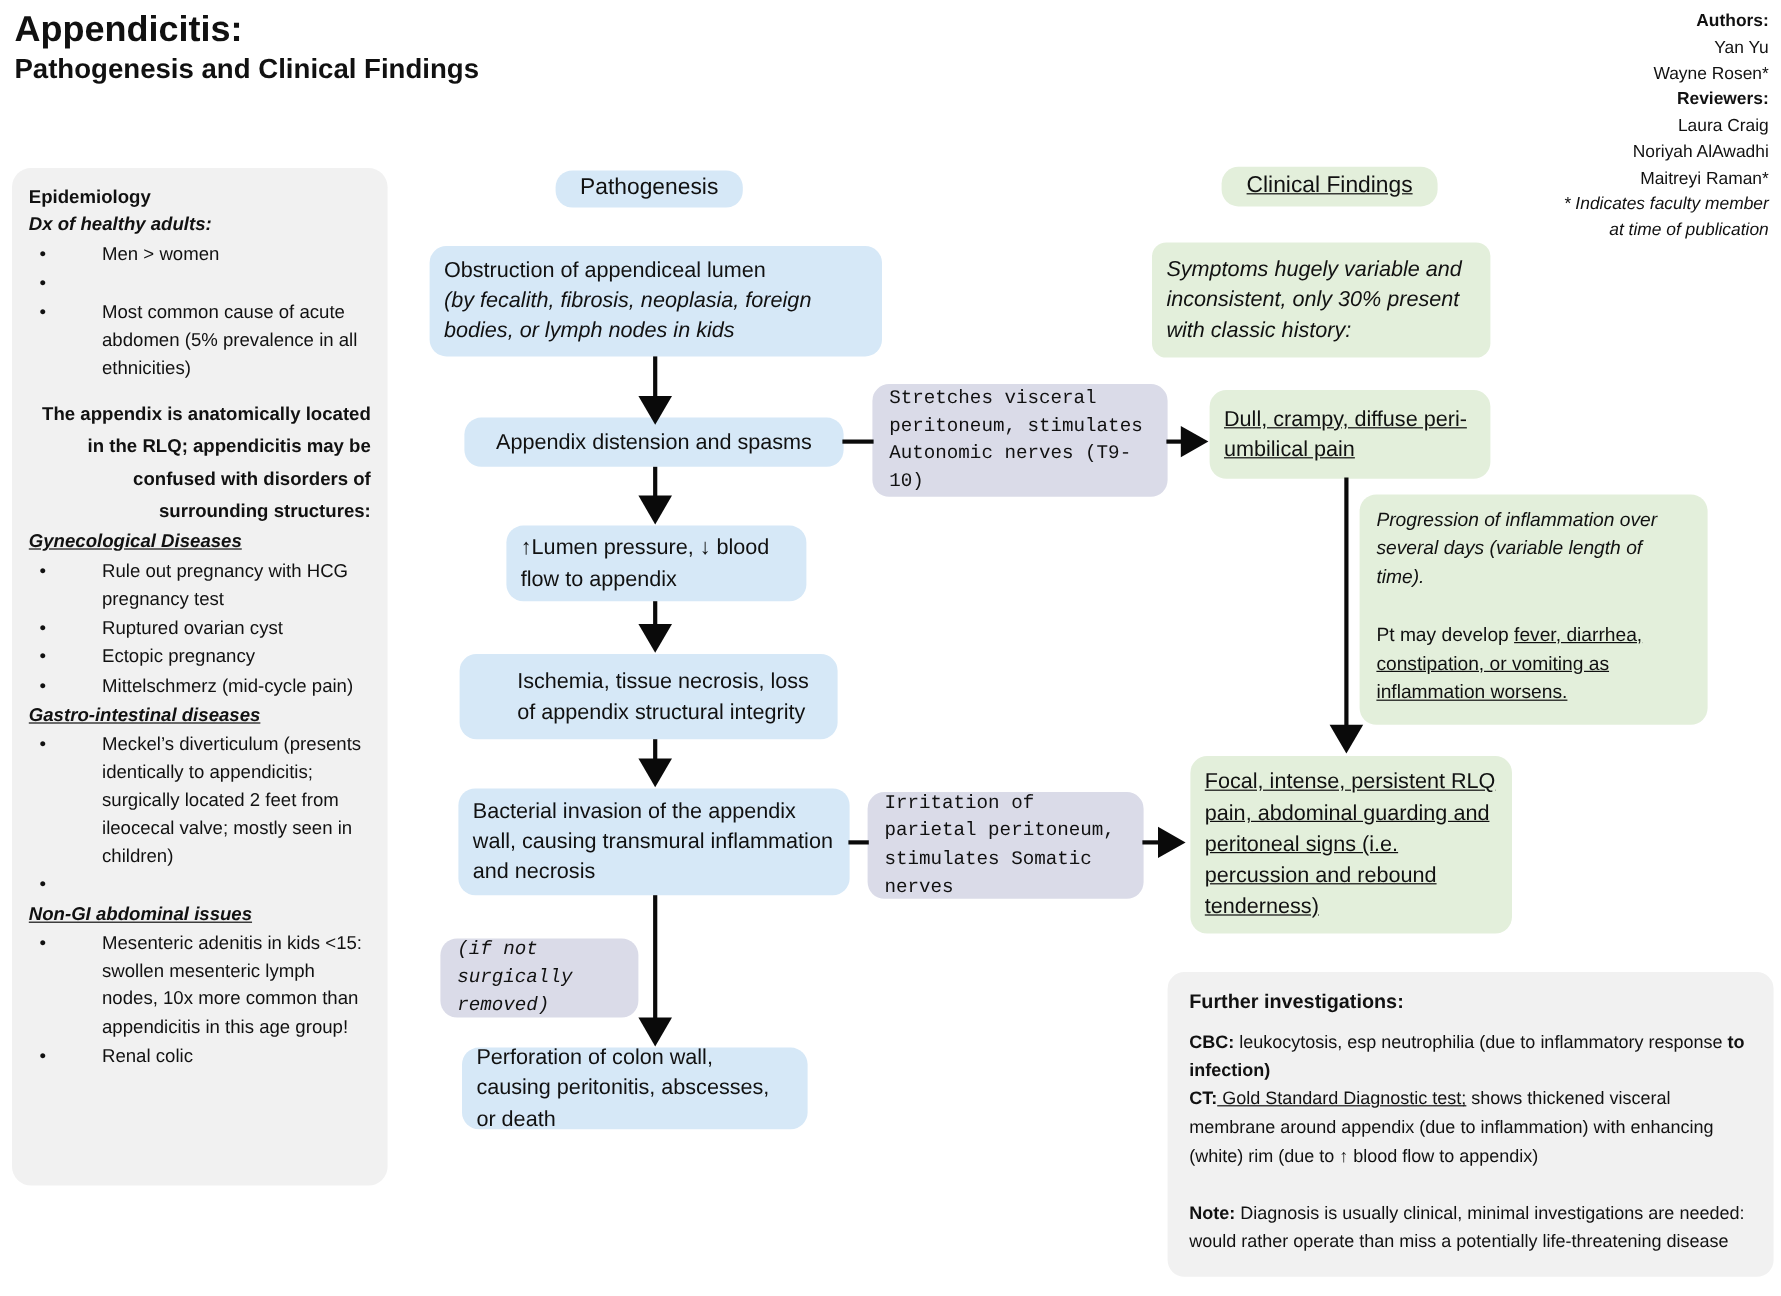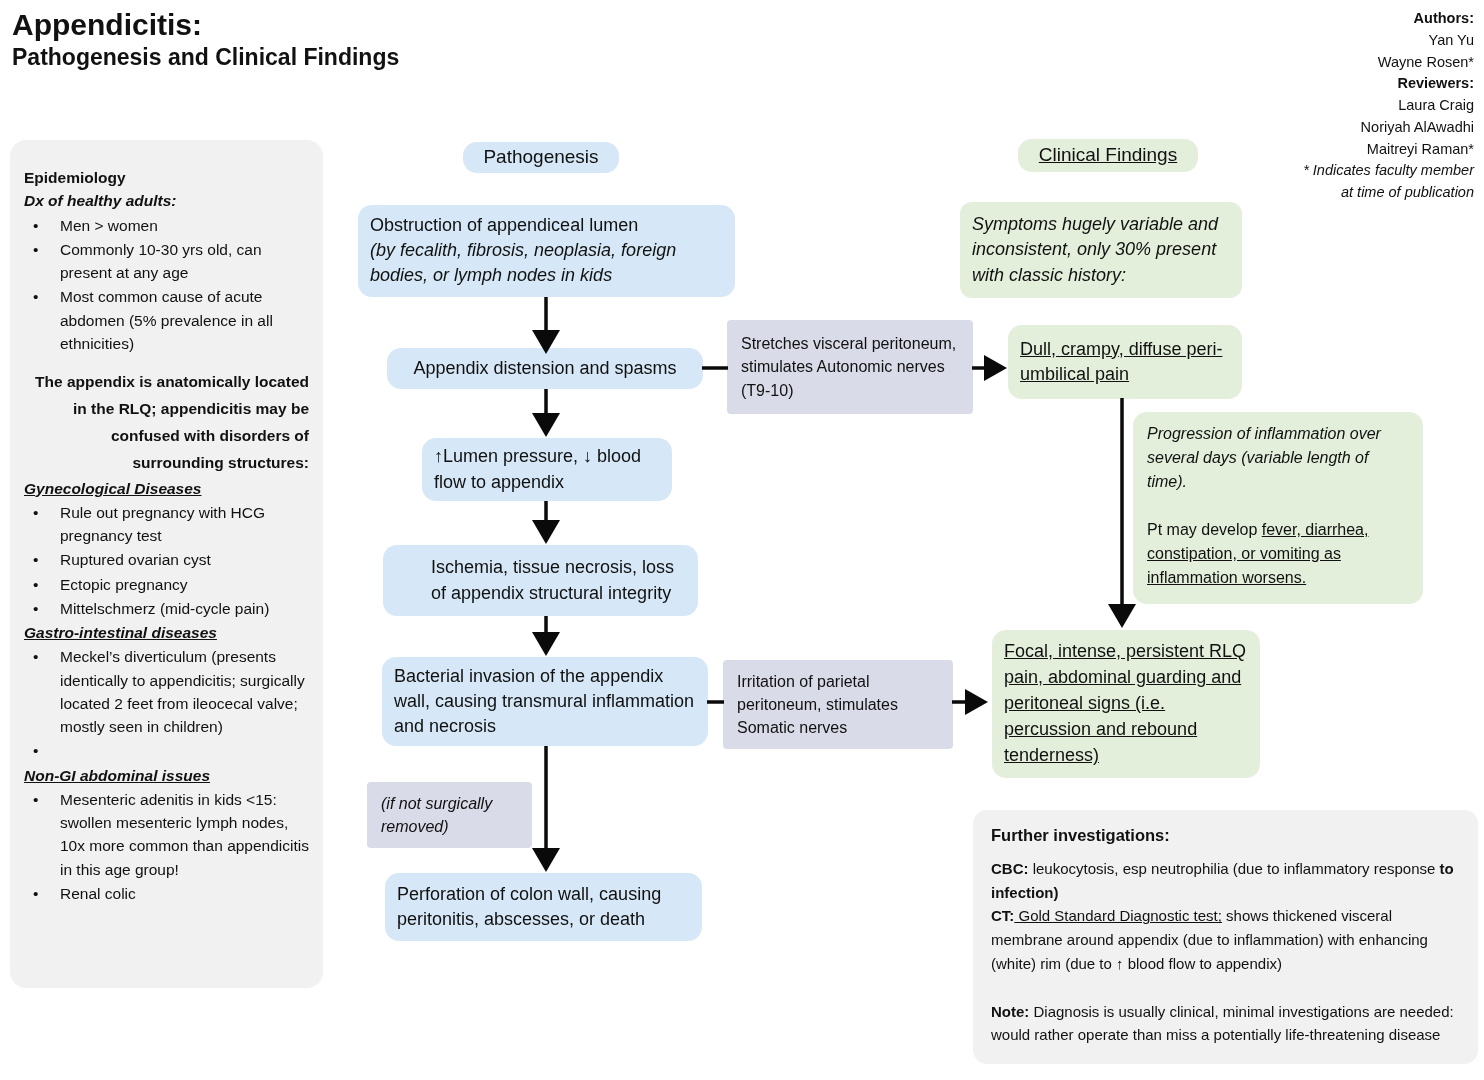--- a/index.html
+++ b/index.html
@@ -15,34 +15,34 @@
   .title{position:absolute;left:12px;top:8px;}
   .title .t1{font-size:30px;font-weight:bold;line-height:1.15;}
   .title .t2{font-size:23px;font-weight:bold;line-height:1.25;}
   .credits{position:absolute;right:10px;top:8px;text-align:right;font-size:14.5px;line-height:1.5;}
   .credits .b{font-weight:bold;}
   .credits .i{font-style:italic;}
   
   .box{position:absolute;border-radius:14px;padding:8px 12px;font-size:18px;line-height:1.4;}
   .box.blue{background:var(--blue);}
   .box.green{background:var(--green);}
-  .box.lav{background:var(--lav);border-radius:4px;}
+  .box.lav{background:var(--lav);border-radius:14px;font-family:Liberation Mono, monospace;}
   .box.head{display:flex;align-items:center;justify-content:center;font-weight:normal;padding:2px 8px;}
   .u{text-decoration:underline;}
   .it{font-style:italic;}
   .ctr{display:flex;align-items:center;}
   .lavtxt{font-size:16px;line-height:1.45;}
   
   .sidebar{position:absolute;left:10px;top:140px;width:313px;height:848px;background:var(--gray);
-           border-radius:16px;padding:26px 14px;font-size:15.5px;line-height:1.5;}
+           border-radius:16px;padding:13px 14px;font-size:15.5px;line-height:1.5;}
   .sb-h{font-weight:bold;}
   .sb-sub{font-weight:bold;font-style:italic;}
   .bullet{display:flex;margin:1px 0;}
   .bullet .dot{width:36px;flex:0 0 36px;padding-left:9px;}
-  .bullet .bt{flex:1;}
+  .bullet .bt{flex:1;margin-left:25px;}
   .sb-para{font-weight:bold;margin-top:13px;line-height:1.75;text-align:right;}
   .sb-sec{font-weight:bold;font-style:italic;text-decoration:underline;}
   
   .invest{position:absolute;left:973px;top:810px;width:505px;height:254px;background:var(--gray);
           border-radius:14px;padding:12px 18px;font-size:15px;line-height:1.58;}
   .invest .ih{font-size:16.5px;font-weight:bold;margin-bottom:9px;}
   .invest .b{font-weight:bold;}
   .invest .note{margin-top:24px;}
   
   .arrows{position:absolute;left:0;top:0;pointer-events:none;}
@@ -71,21 +71,20 @@
 
   <div class="sidebar">
     <div class="sb-h">Epidemiology</div>
     <div class="sb-sub">Dx of healthy adults:</div>
     <div class="bullet">
         <span class="dot">•</span>
         <span class="bt">Men &gt; women</span>
       </div>
     <div class="bullet">
         <span class="dot">•</span>
-        <span class="bt">Commonly 10-30 yrs old, can present at any age</span>
       </div>
     <div class="bullet">
         <span class="dot">•</span>
         <span class="bt">Most common cause of acute abdomen (5% prevalence in all ethnicities)</span>
       </div>
     <div class="sb-para">The appendix is anatomically located in the RLQ; appendicitis may be confused with disorders of surrounding structures:</div>
     <div class="sb-sec">Gynecological Diseases</div>
     <div class="bullet">
         <span class="dot">•</span>
         <span class="bt">Rule out pregnancy with HCG pregnancy test</span>
@@ -136,21 +135,21 @@
   <div class="box blue ctr" style="left:422px;top:438px;width:250px;height:63px;">↑Lumen pressure, ↓ blood flow to appendix</div>
 
   <div class="box blue ctr" style="left:383px;top:545px;width:315px;height:71px;padding-left:48px;">Ischemia, tissue necrosis, loss of appendix structural integrity</div>
 
   <div class="box blue ctr" style="left:382px;top:657px;width:326px;height:89px;">Bacterial invasion of the appendix wall, causing transmural inflammation and necrosis</div>
 
   <div class="box lav lavtxt ctr it" style="left:367px;top:782px;width:165px;height:66px;padding:8px 14px;">(if not surgically removed)</div>
 
   <div class="box lav lavtxt ctr" style="left:723px;top:660px;width:230px;height:89px;padding:8px 14px;">Irritation of parietal peritoneum, stimulates Somatic nerves</div>
 
-  <div class="box blue ctr" style="left:385px;top:873px;width:317px;height:68px;">Perforation of colon wall, causing peritonitis, abscesses, or death</div>
+  <div class="box blue ctr" style="left:385px;top:873px;width:288px;height:68px;">Perforation of colon wall, causing peritonitis, abscesses, or death</div>
 
   <div class="box green ctr it" style="left:960px;top:202px;width:282px;height:96px;border-radius:12px;">Symptoms hugely variable and inconsistent, only 30% present with classic history:</div>
 
   <div class="box green ctr u" style="left:1008px;top:325px;width:234px;height:74px;">Dull, crampy, diffuse peri-umbilical pain</div>
 
   <div class="box green" style="left:1133px;top:412px;width:290px;height:192px;font-size:16px;line-height:1.5;padding:10px 14px;">
     <div class="it">Progression of inflammation over several days (variable length of time).</div>
     <div style="height:24px;"></div>
     <div><span>Pt may develop </span><span class="u">fever, diarrhea, constipation, or vomiting as inflammation worsens.</span></div>
   </div>

